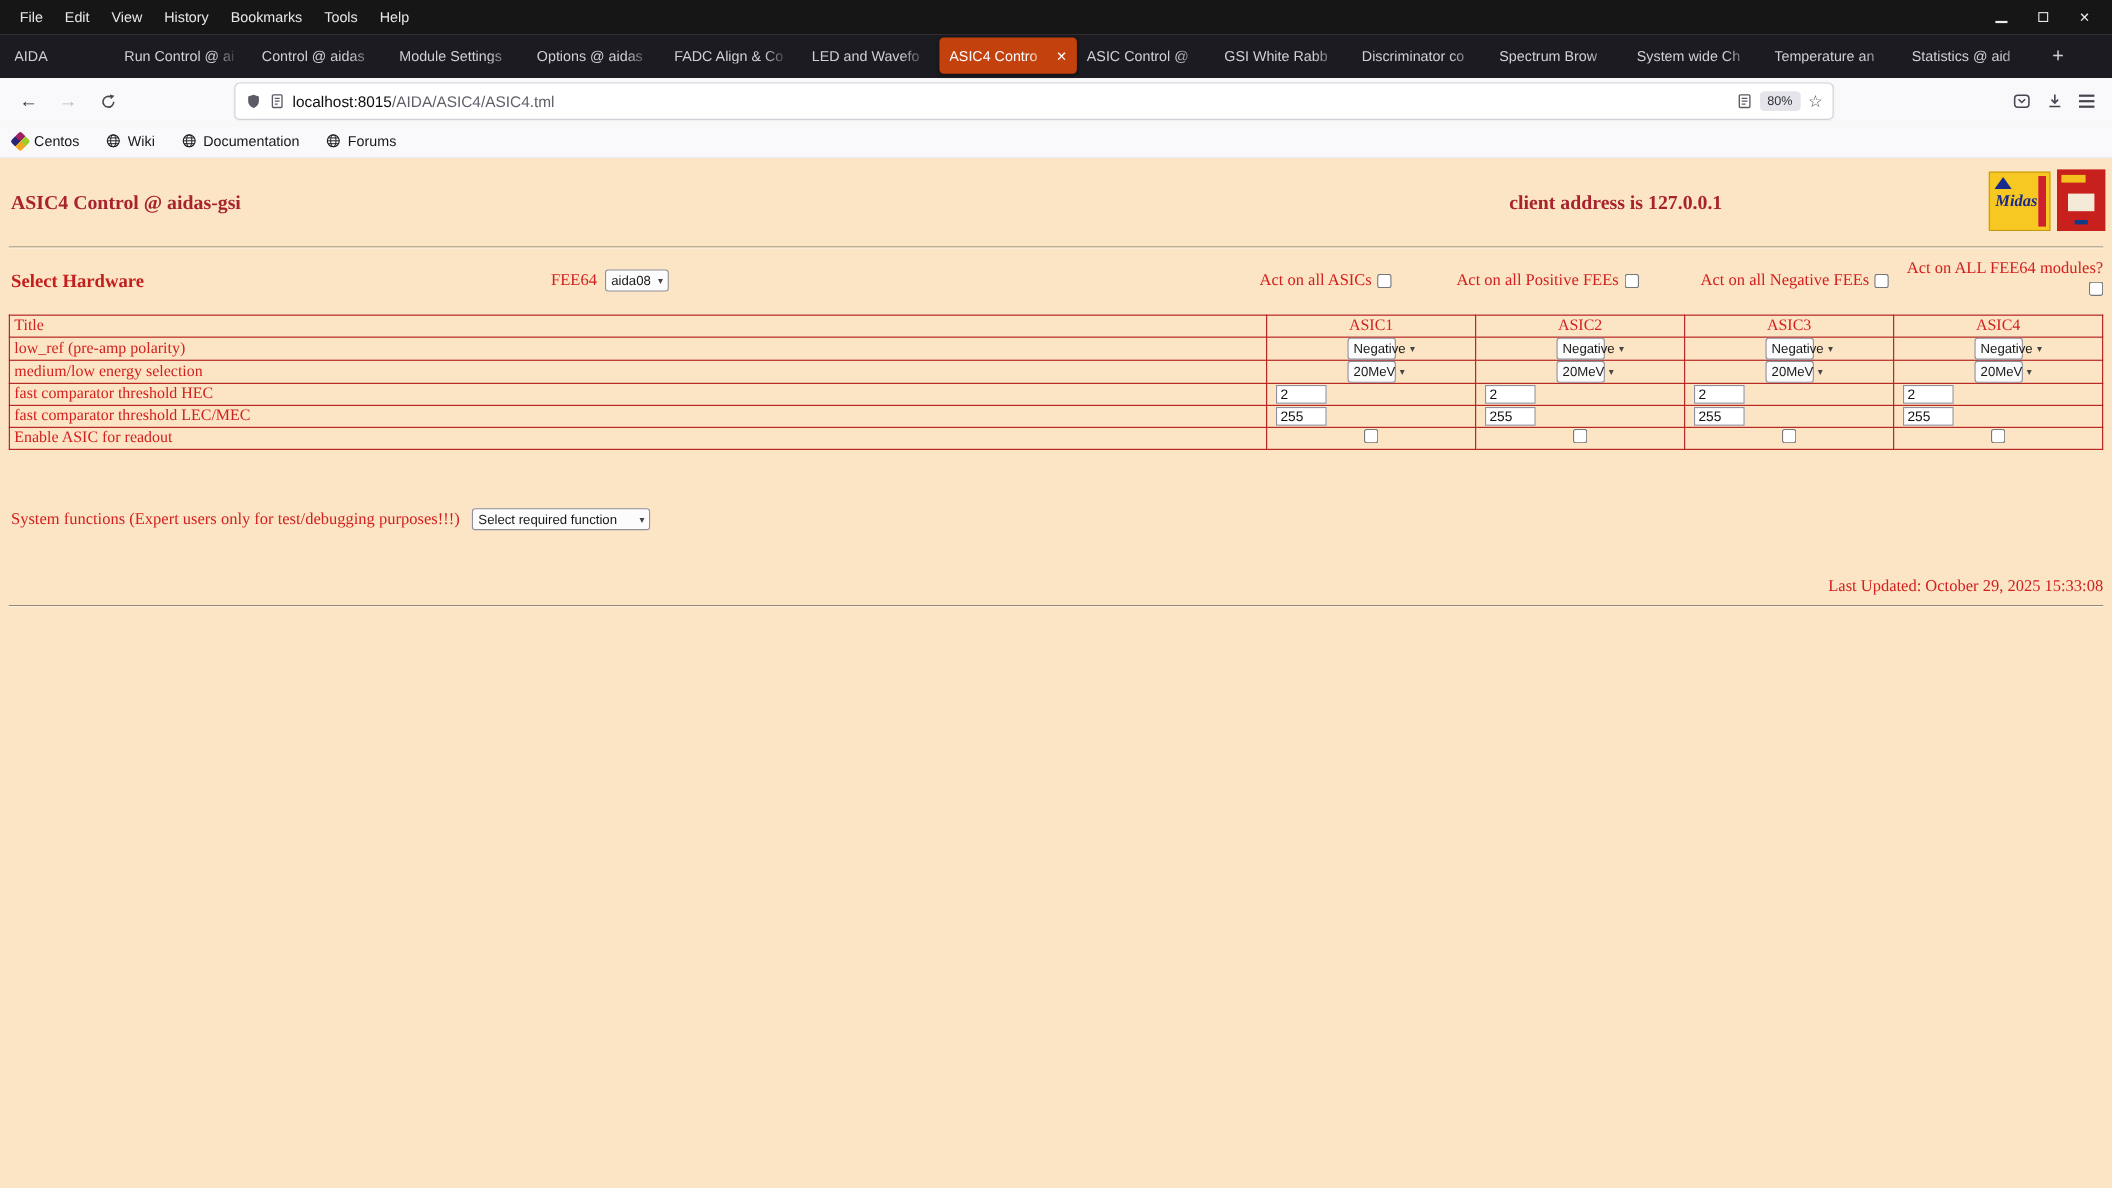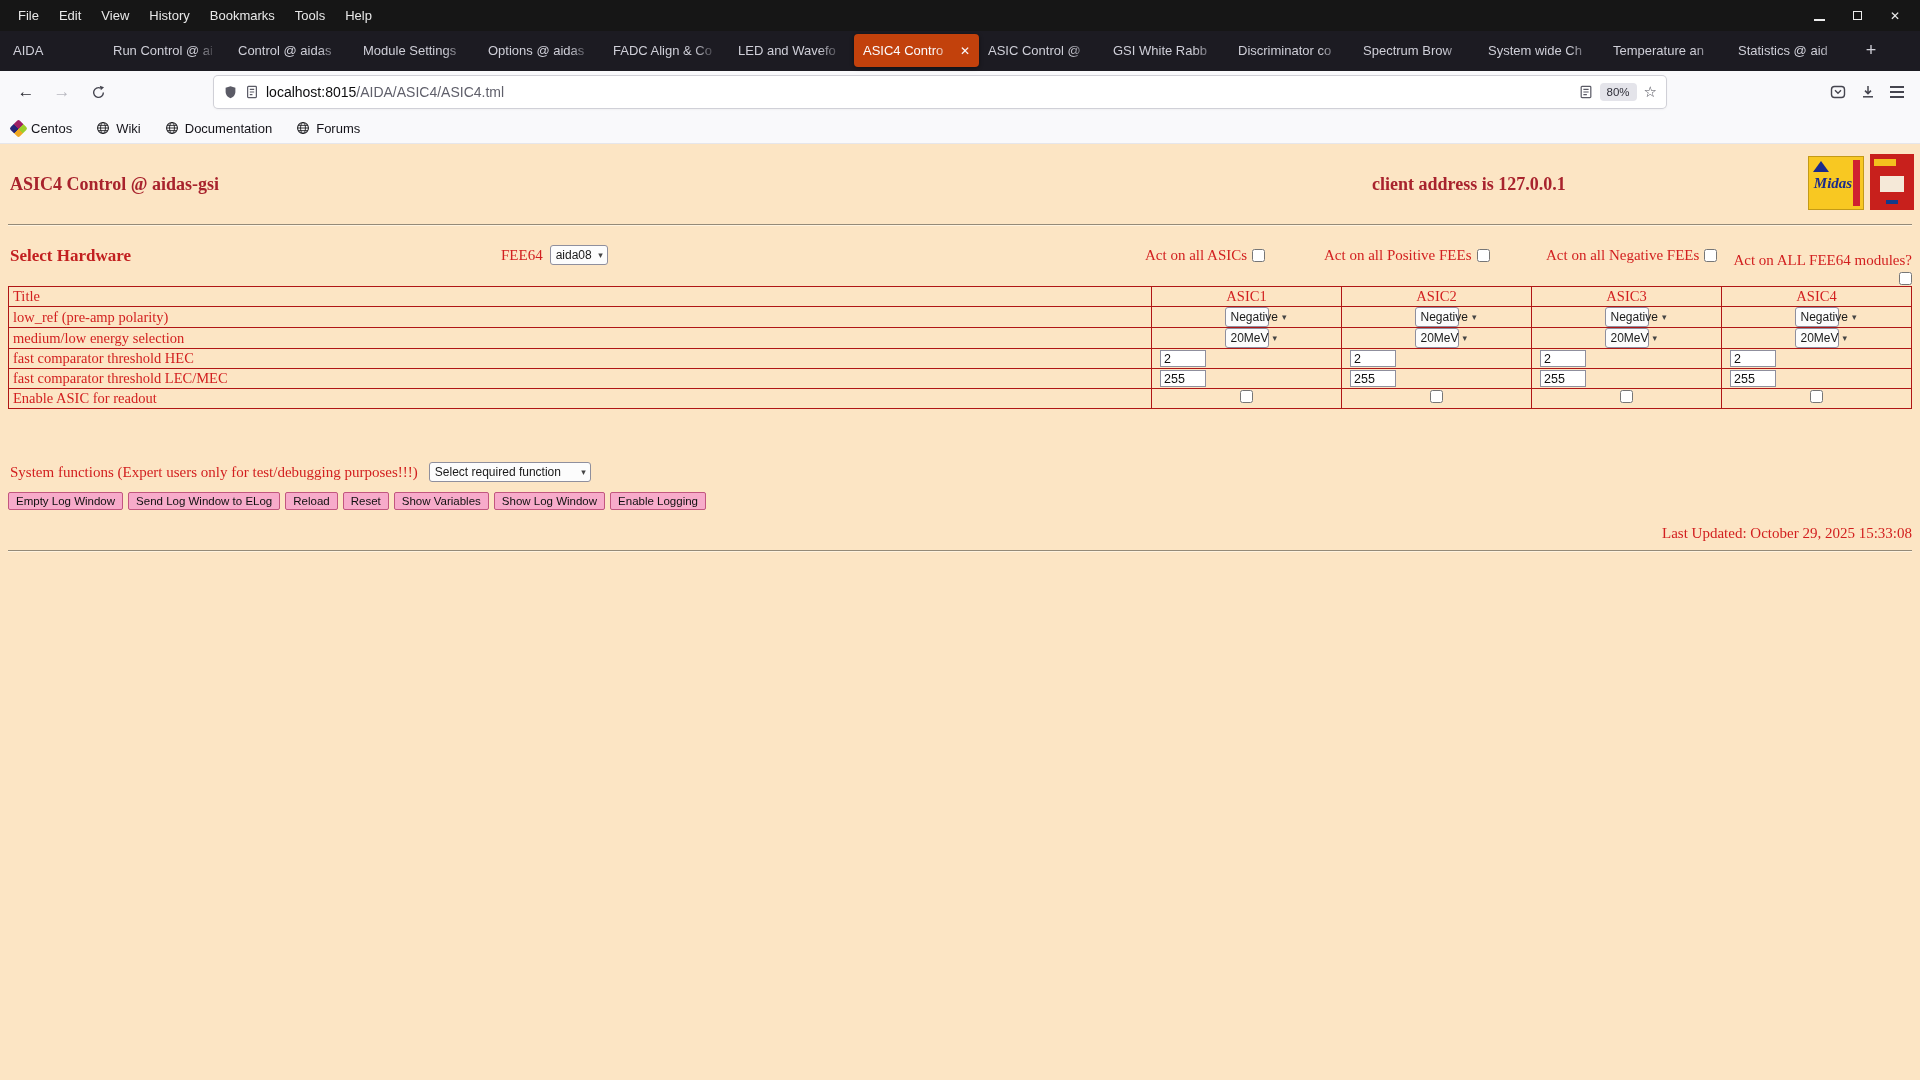--- a/index.html
+++ b/index.html
@@ -55,21 +55,21 @@
   .logo-inst { position:absolute; top:10px; right:6px; width:44px; height:56px; background:#c8201c; overflow:hidden; }
   .logo-inst::before { content:""; position:absolute; left:4px; top:5px; width:22px; height:7px; background:#f4c01e; }
   .logo-inst::after { content:""; position:absolute; left:10px; top:22px; width:24px; height:16px; background:#f5e9d8; box-shadow:0 18px 0 -6px #123a8a; }
   .hr { position:absolute; left:8px; right:8px; height:2px; border-top:1px solid #948a78; border-bottom:1px solid #fff3df; }
   .hr1 { top:80px; } .hr2 { top:406px; }
 
   .sh-label { position:absolute; left:10px; top:102px; font-size:17px; font-weight:bold; color:#c21f1f; }
   .fee64-grp { position:absolute; left:501px; top:101px; display:flex; align-items:center; gap:7px; font-size:15px; }
   .cbgrp { position:absolute; display:flex; align-items:center; gap:5px; font-size:15px; }
   .grp-asics { left:1145px; top:103px; } .grp-pos { left:1324px; top:103px; } .grp-neg { left:1546px; top:103px; }
-  .grp-allfee { position:absolute; right:8px; top:108px; text-align:right; font-size:15px; }
+  .grp-allfee { position:absolute; right:8px; top:92px; text-align:right; font-size:15px; }
   .grp-allfee .cbline { margin-top:3px; }
   .cb { width:13px; height:13px; accent-color:#6a6a6a; }
 
   .sel { display:inline-flex; align-items:center; justify-content:space-between; background:#fcfcfc; border:1px solid #8f8f9d; border-radius:3px; height:20px; padding:0 4px 0 5px; font-family:"Liberation Sans", sans-serif; font-size:12px; color:#1a1a1a; }
   .sel .caret { font-size:9px; color:#444; margin-left:4px; }
   .w56 { width:58px; } .w62 { width:44px; } .w54 { width:54px; } .w160 { width:162px; }
   .sel.center { margin:0 auto; }
 
   table.asic { position:absolute; top:142px; left:8px; width:1904px; border-collapse:collapse; }
   .asic th, .asic td { border:1px solid #b01616; height:20px; padding:0 4px; font-size:14.5px; color:#d21f1f; font-weight:normal; }
@@ -367,27 +367,18 @@
     </table>
 
   <div class="sysfn">
     <span class="lbl">System functions (Expert users only for test/debugging purposes!!!)</span>
     <span class="sel w160">
       <span>Select required function</span>
       <span class="caret">▾</span>
     </span>
   </div>
 
-  <div class="btnrow">
-    <button class="pbtn">Empty Log Window</button>
-    <button class="pbtn">Send Log Window to ELog</button>
-    <button class="pbtn">Reload</button>
-    <button class="pbtn">Reset</button>
-    <button class="pbtn">Show Variables</button>
-    <button class="pbtn">Show Log Window</button>
-    <button class="pbtn">Enable Logging</button>
-  </div>
 
   <div class="lastupd">Last Updated: October 29, 2025 15:33:08</div>
 
   <div class="hr hr2"></div>
 
 </div>
 
 </body></html>

